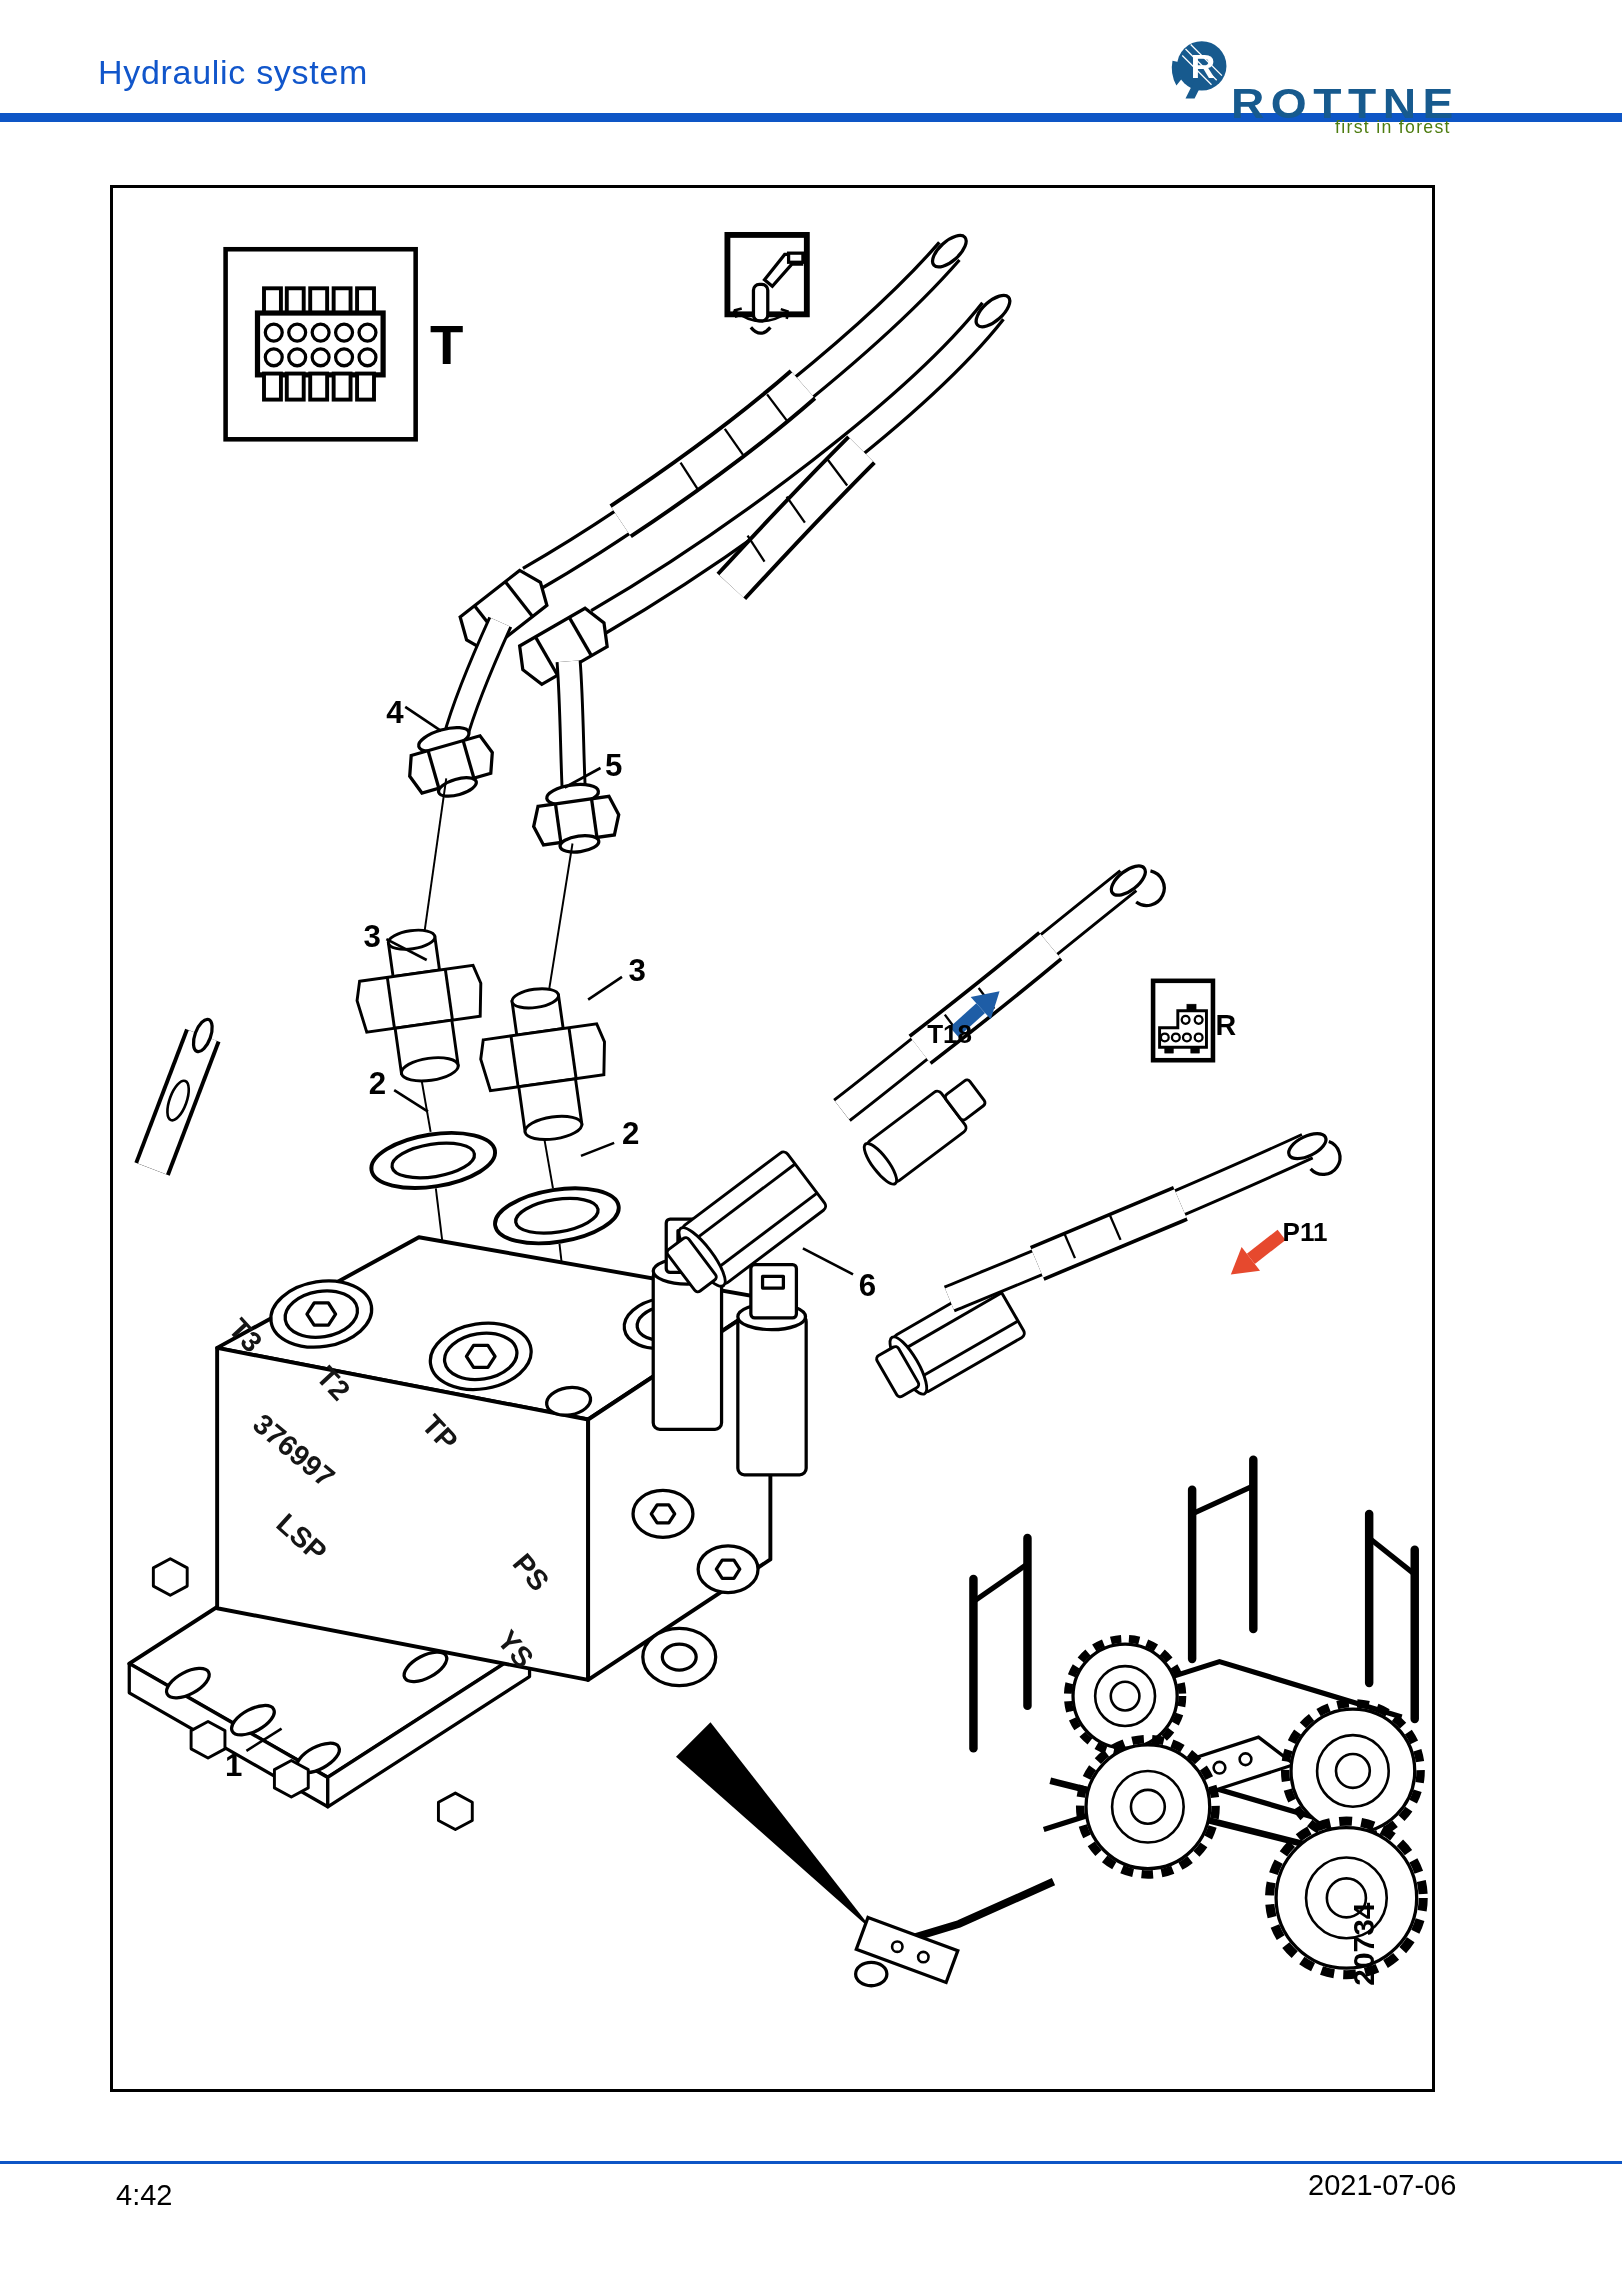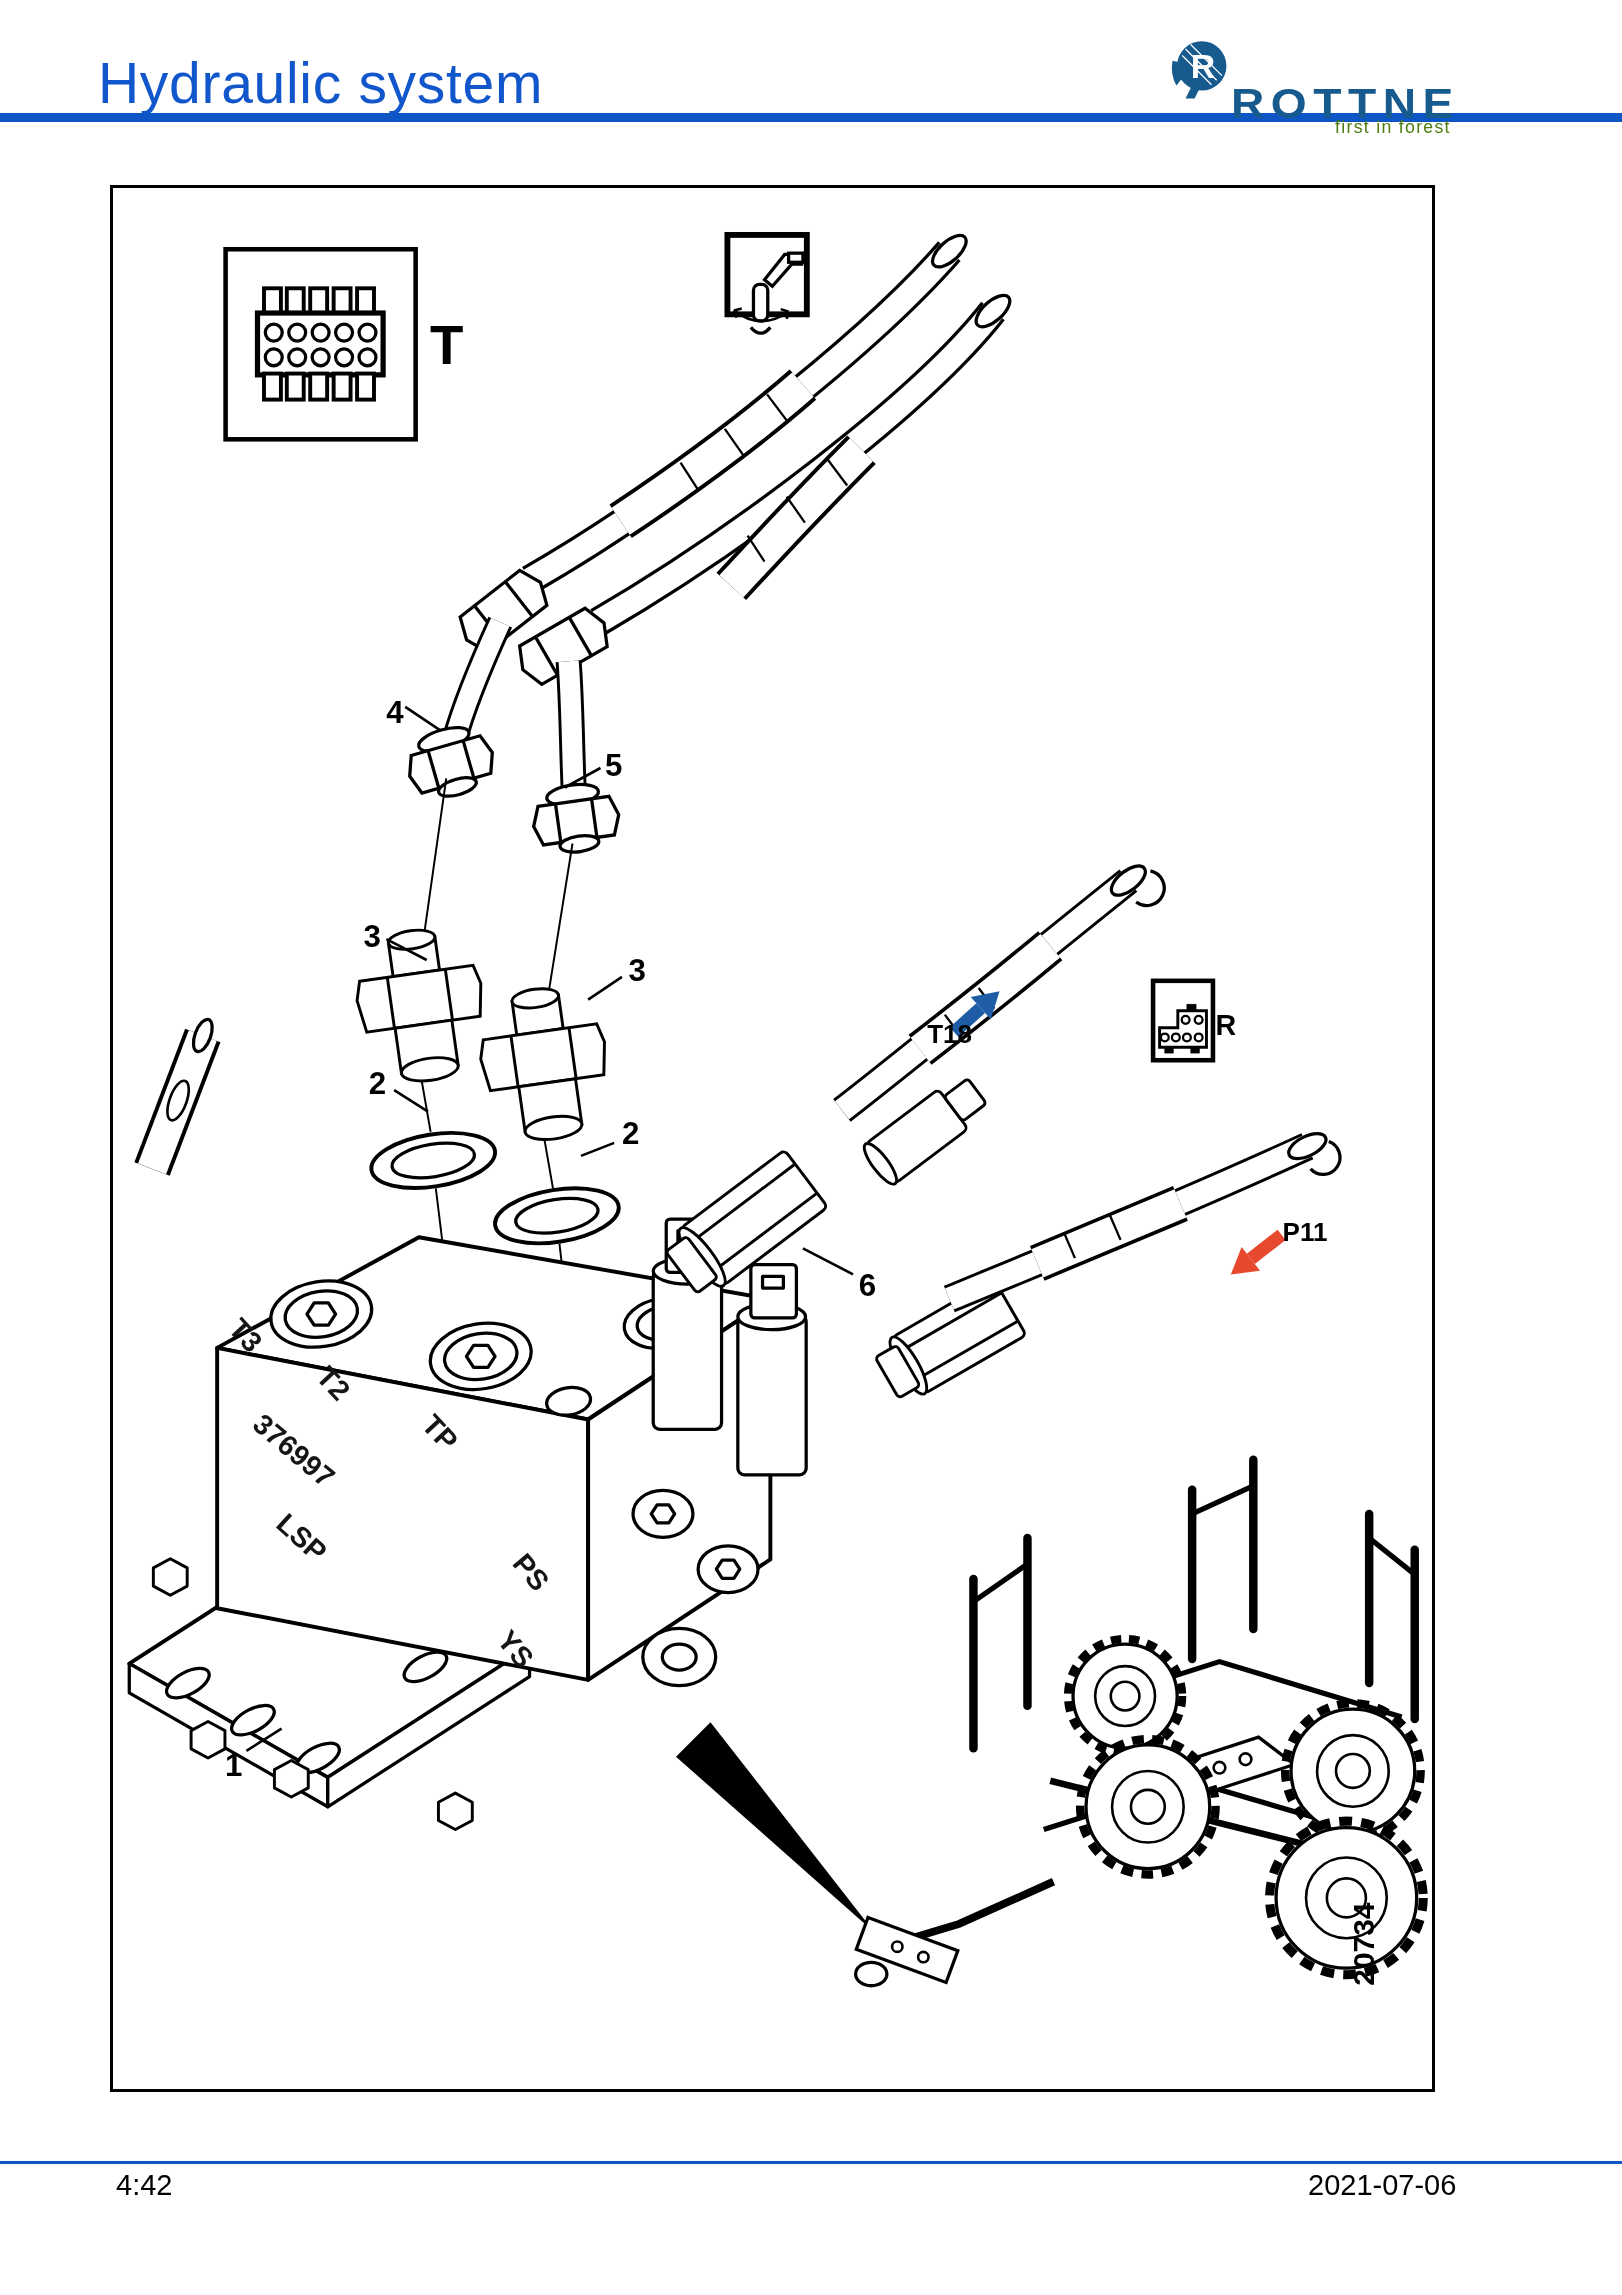--- a/index.html
+++ b/index.html
@@ -1,33 +1,33 @@
 <!DOCTYPE html>
 <html style="font-size:10.5px"><head>
 <meta charset="utf-8">
 <style>
   html,body{margin:0;padding:0;background:#e8e8e8;}
   .page{position:relative;width:1622px;height:2295px;background:#ffffff;
         font-family:"Liberation Sans",sans-serif;overflow:hidden;}
-  .page-title{position:absolute;left:98px;top:55px;font-size:57px;line-height:1;
+  .page-title{position:absolute;left:98px;top:55px;font-size:34px;line-height:1;
               color:#1156cb;font-weight:400;letter-spacing:0.7px;}
   .header-rule{position:absolute;left:0;top:113px;width:1622px;height:8.5px;background:#0e56c6;}
   .logo{position:absolute;left:1166px;top:33px;width:307px;height:75px;}
   .logo-mark{position:absolute;left:0;top:2.6px;}
   .logo-brand{position:absolute;left:65px;top:50px;font-size:42px;font-weight:bold;
               color:#175a8e;letter-spacing:5.9px;transform:scaleX(1.10);transform-origin:left top;
               line-height:1;}
   .logo-tagline{position:absolute;left:169px;top:86px;font-size:17.7px;color:#4d7c0f;
                 letter-spacing:1.3px;line-height:1;}
   .diagram-frame{position:absolute;left:110px;top:185px;width:1325px;height:1907px;
                  border:3.3px solid #000;box-sizing:border-box;background:#fff;}
   .diagram-frame svg{position:absolute;left:0;top:0;}
   .footer-rule{position:absolute;left:0;top:2161px;width:1622px;height:2.6px;background:#0e56c6;}
   .footer-text{position:absolute;top:2171px;font-size:29px;color:#000;line-height:1;}
-  .f-page{left:116px;}
+  .f-page{left:116px;margin-top:10px;}
   .f-cat{left:240px;}
   .f-date{left:1308px;}
   text{font-family:"Liberation Sans",sans-serif;}
   .callout{font-size:48px;font-weight:bold;fill:#000;}
   .engraved{font-size:44px;font-weight:bold;fill:#151515;}
   .biglabel{font-size:84px;font-weight:bold;fill:#000;}
   .flowlabel{font-size:40px;font-weight:bold;fill:#000;}
   .ln{stroke:#000;fill:none;}
 </style>
 </head>

